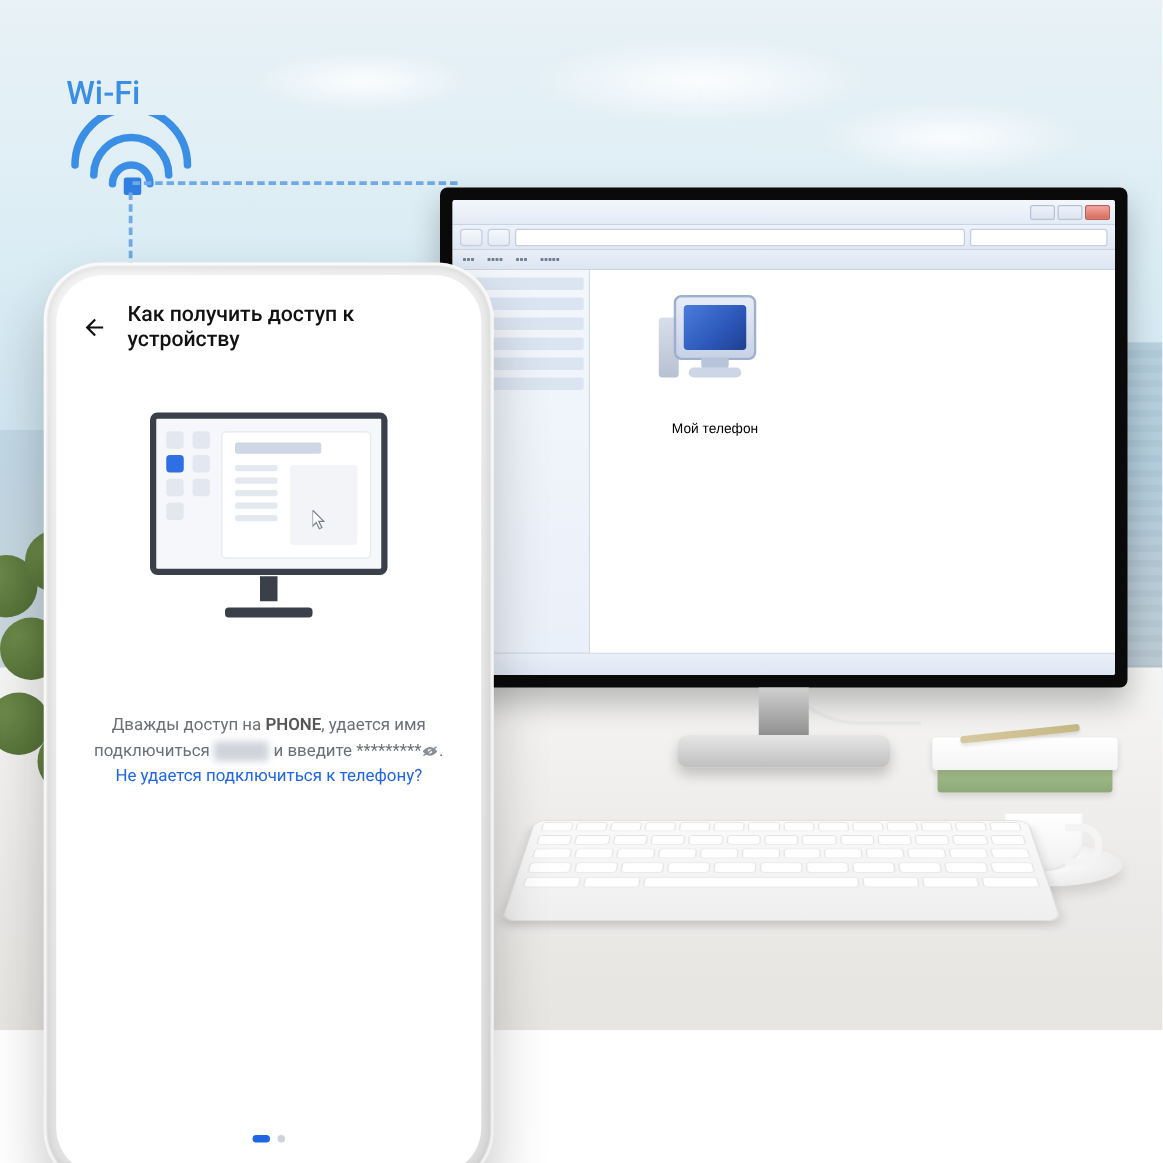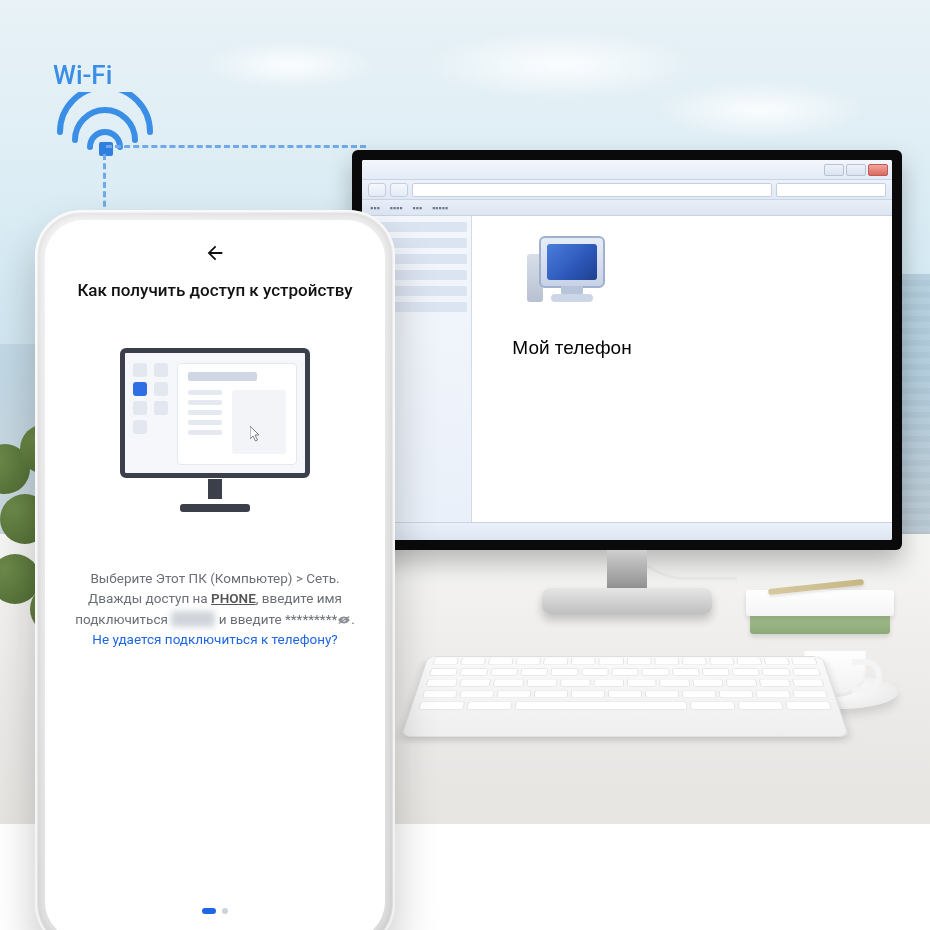--- a/index.html
+++ b/index.html
@@ -75,27 +75,27 @@
   .ex-content { flex:1; background:#fff; position:relative; }
   .ex-status { height:18px; background:linear-gradient(#eaf0f9,#dde6f2); border-top:1px solid #c8d3e4; }
 
   .net-icon { position:absolute; left:40px; top:20px; width:120px; text-align:center; }
   .net-icon .pc-ico { width:86px; height:72px; margin:0 auto 6px; position:relative; }
   .pc-ico .mon { position:absolute; left:10px; top:0; width:66px; height:52px; background:linear-gradient(#e7edf7,#c7d2e6); border:2px solid #9fb0ce; border-radius:6px; }
   .pc-ico .mon::after { content:""; position:absolute; inset:6px; background:linear-gradient(135deg,#4a7ddb,#2c57b9 60%,#1f3f8e); border-radius:3px; }
   .pc-ico .stand { position:absolute; left:32px; top:50px; width:22px; height:10px; background:#b8c4d9; border-radius:0 0 4px 4px; }
   .pc-ico .base { position:absolute; left:22px; top:58px; width:42px; height:8px; background:#cdd6e6; border-radius:4px; }
   .pc-ico .tower { position:absolute; left:-2px; top:18px; width:16px; height:48px; background:linear-gradient(#d8dee9,#b8c1d2); border-radius:3px; }
-  .net-icon .lbl { font-size:19px; color:#000; font-family:"Segoe UI",Tahoma,Arial,sans-serif;margin-top:29px; }
+  .net-icon .lbl { font-size:11px; color:#000; font-family:"Segoe UI",Tahoma,Arial,sans-serif;margin-top:29px; }
 
   
   .phone { position:absolute; left:35px; top:210px; width:360px; height:740px; border-radius:46px; background:linear-gradient(145deg,#f3f3f3,#dcdcdc); box-shadow: 0 24px 44px rgba(0,0,0,.22), inset 0 0 0 2px rgba(255,255,255,.6); padding:8px; }
   .phone::before { content:""; position:absolute; inset:3px; border-radius:43px; box-shadow: inset 0 0 8px rgba(0,0,0,.12); pointer-events:none; }
   .phone-screen { position:absolute; inset:10px; background:#fff; border-radius:38px; overflow:hidden; display:flex; flex-direction:column; }
-  .ph-header { display:flex; align-items:center; gap:16px; padding:22px 20px 8px;flex-direction:column; }
+  .ph-header { display:flex; align-items:center; gap:16px; padding:22px 20px 8px; }
   .back-ico { width:22px; height:22px; }
   .ph-title { font-size:17px; font-weight:500; color:#111; }
 
   .ph-illus { margin:30px auto 10px; width:230px; height:180px; position:relative; }
   .illus-mon { position:absolute; left:20px; top:10px; width:190px; height:130px; border:5px solid #3a3f4a; border-radius:6px; background:#f5f7fa; }
   .illus-mon::after { content:""; position:absolute; left:50%; bottom:-26px; transform:translateX(-50%); width:14px; height:20px; background:#3a3f4a; }
   .illus-base { position:absolute; left:50%; bottom:6px; transform:translateX(-50%); width:70px; height:8px; background:#3a3f4a; border-radius:3px; }
   .illus-side { position:absolute; left:8px; top:10px; width:36px; display:grid; grid-template-columns:1fr 1fr; gap:5px; }
   .illus-side .sq { width:14px; height:14px; background:#e3e8f0; border-radius:3px; }
   .illus-side .sq.on { background:#2f6fe4; }
@@ -103,21 +103,21 @@
   .illus-pane .bar { height:7px; background:#e4e8ef; border-radius:2px; margin-bottom:6px; }
   .illus-pane .bar.top { width:70%; height:9px; background:#cfd7e4; }
   .illus-pane .col { position:absolute; left:10px; top:26px; width:34px; display:flex; flex-direction:column; gap:5px; }
   .illus-pane .col .ln { height:5px; background:#e4e8ef; border-radius:2px; }
   .illus-pane .content { position:absolute; left:54px; right:10px; top:26px; bottom:10px; background:#f2f4f8; border-radius:3px; }
   .illus-pane .cursor { position:absolute; left:72px; top:62px; width:12px; height:16px; }
 
   .ph-body { padding: 40px 26px 0; text-align:center; }
   .ph-h { font-size:21px; font-weight:500; color:#111; margin-bottom:14px; }
   .ph-p { font-size:13.5px; line-height:1.5; color:#6b6f76; }
-  .ph-p b { color:#555; font-weight:600;text-decoration:underline; }
+  .ph-p b { color:#555; font-weight:600; }
   .ph-p .blur { filter:blur(3px); background:#d0d4da; color:transparent; border-radius:3px; padding:0 2px; }
   .ph-p .eye { display:inline-block; width:14px; height:10px; vertical-align:middle; }
   .ph-p a { color:#1f66e5; text-decoration:none; }
 
   .ph-dots { position:absolute; left:0; right:0; bottom:26px; display:flex; justify-content:center; gap:6px; }
   .ph-dots .dot { width:6px; height:6px; border-radius:50%; background:#cdd3dd; }
   .ph-dots .dot.active { width:14px; border-radius:4px; background:#1f66e5; }
 </style>
 </head>
 <body>
@@ -317,22 +317,22 @@
             <svg class="cursor" viewBox="0 0 12 16">
                 <path d="M0 0 L0 13 L3 10 L5.5 15 L7.5 14 L5 9 L9 9 Z" fill="#fff" stroke="#7a8090" stroke-width="1"></path>
               </svg>
           </div>
         </div>
         <div class="illus-base"></div>
       </div>
 
       <div class="ph-body">
         <div class="ph-p">
-          <span>Выберите Этот ПК (Компьютер) &gt; Сеть.</span><br>
-          <span>Дважды доступ на </span><b>PHONE</b><span>, введите имя</span><br>
+          <br>
+          <span>Дважды доступ на </span><b>PHONE</b><span>, удается имя</span><br>
           <span>подключиться </span><span class="blur">xxxxxx</span><span> и введите </span><span>*********</span><svg class="eye" viewBox="0 0 24 16">
               <path d="M12 2C6 2 2 8 2 8s4 6 10 6 10-6 10-6-4-6-10-6zm0 9a3 3 0 110-6 3 3 0 010 6z" fill="#8a8f98"></path>
               <line x1="3" y1="14" x2="21" y2="2" stroke="#8a8f98" stroke-width="2"></line>
             </svg><span>. </span><a href="#">Не удается подключиться к телефону?</a>
         </div>
       </div>
 
       <div class="ph-dots">
         <div class="dot active"></div>
         <div class="dot"></div>

